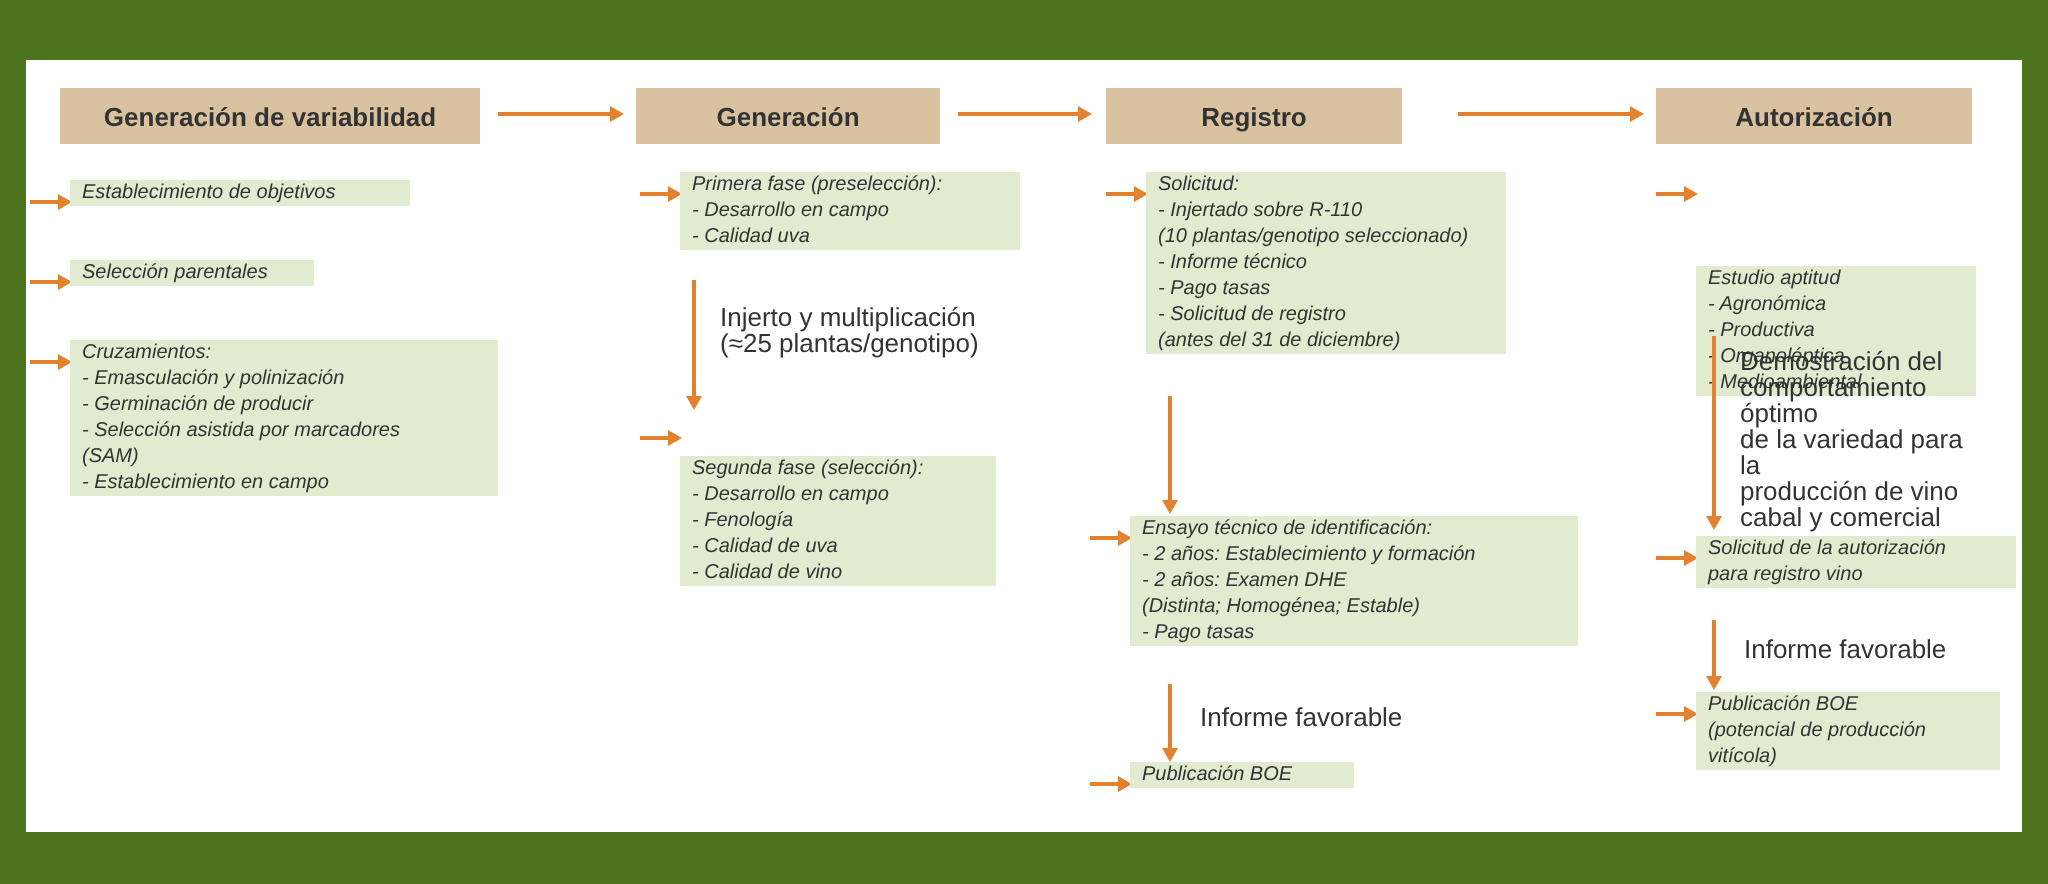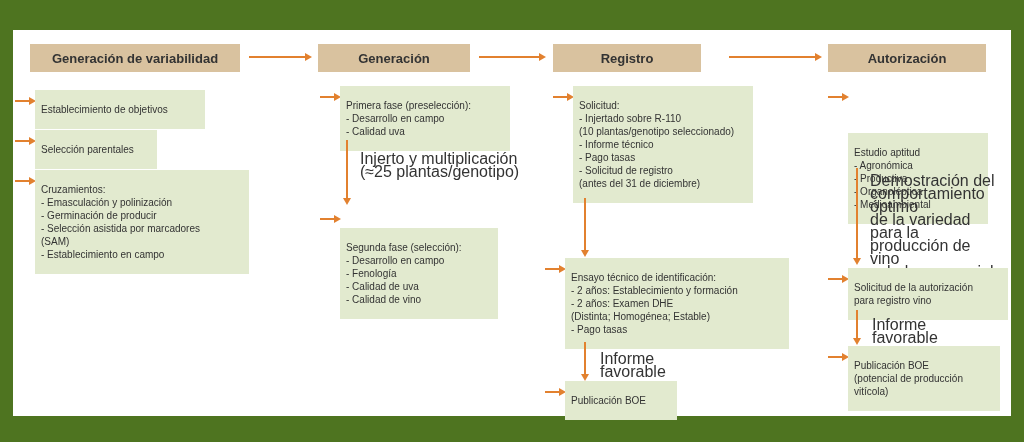--- a/index.html
+++ b/index.html
@@ -20,27 +20,28 @@
     color: var(--text-dark, #333333);
     font-weight:bold; font-size:13px;
     display:flex; align-items:center; justify-content:center;
     text-align:left;
   }
   .gbox {
     position:absolute;
     background: var(--box-bg, #e2eacf);
     color: var(--text-dark, #333333);
     font-size:10px; line-height:13px;
-    padding:13px 6px;
+    padding:0 6px;
     white-space:pre-line;
+    font-style:italic;
   }
   .note {
     position:absolute;
     color: var(--text-dark, #333333);
-    font-size:16px; line-height:13px;
+    font-size:13px; line-height:13px;
     white-space:pre-line;
   }
   
   .ar {
     position:absolute; height:2px;
     background: var(--arrow-orange, #e2812f);
   }
   .ar::after {
     content:''; position:absolute; right:-7px; top:-3px;
     width:0; height:0;

